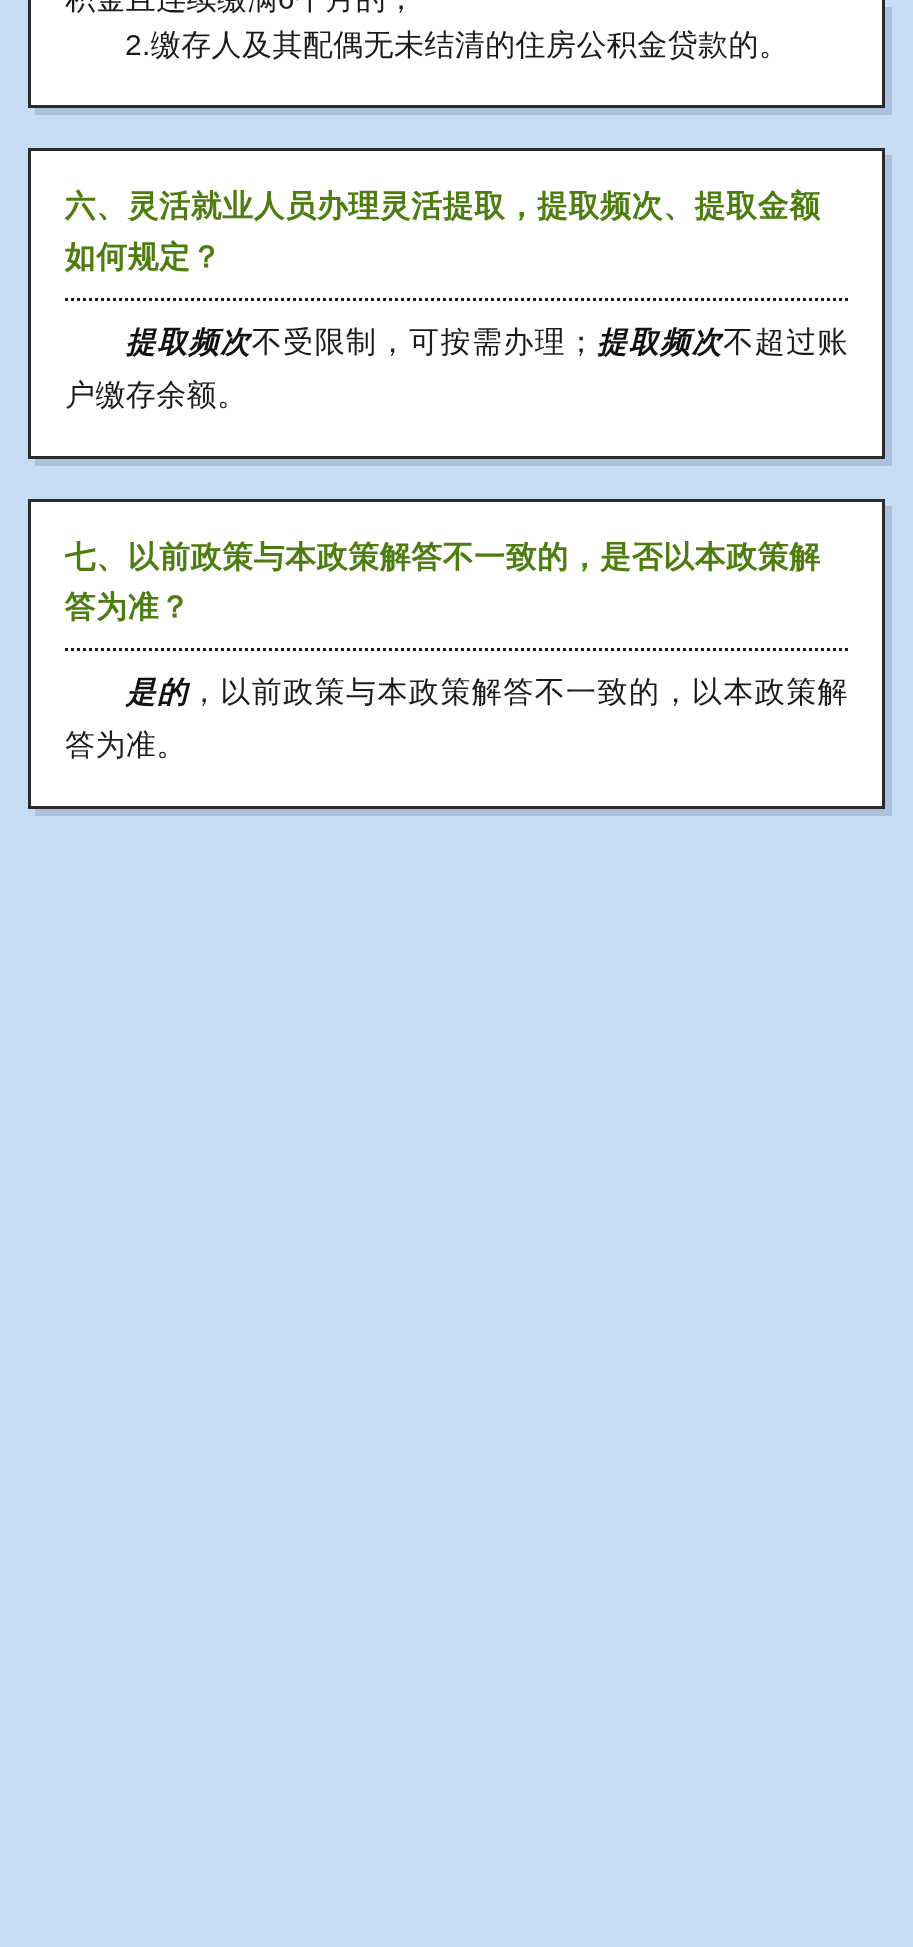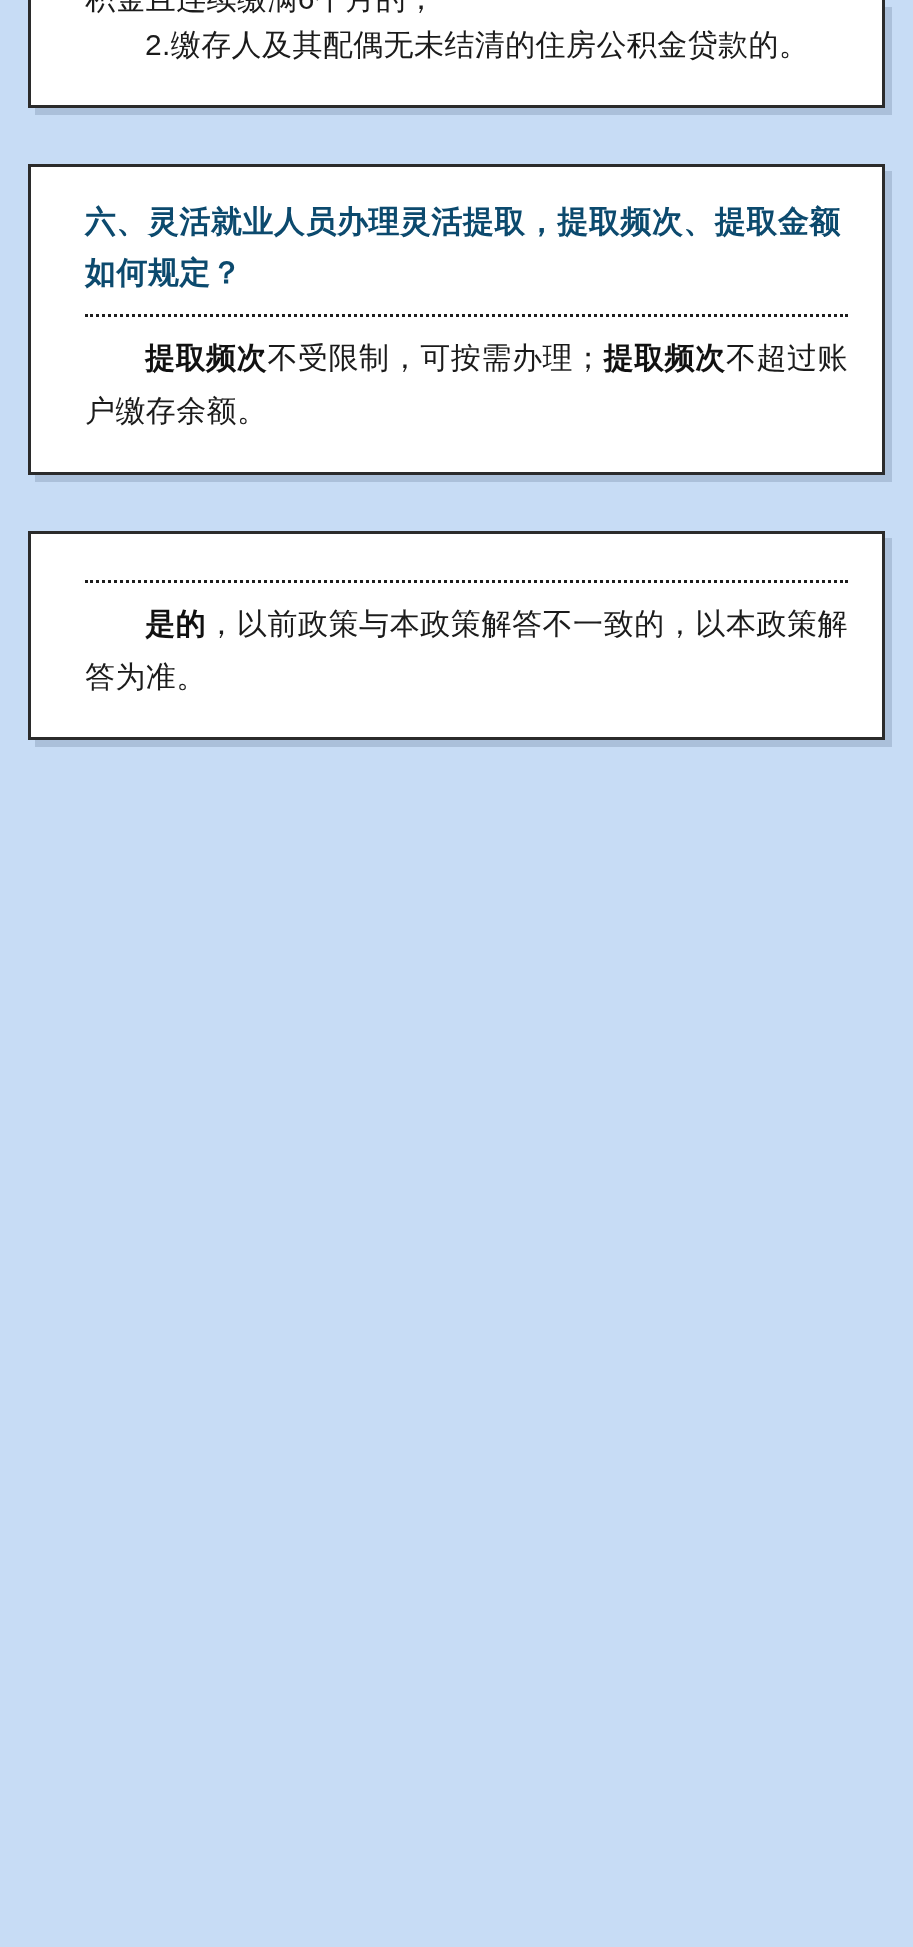--- a/index.html
+++ b/index.html
@@ -16,33 +16,33 @@
     min-height: 1947px;
     background: #c7dcf5;
     box-sizing: border-box;
     padding: 0 28px;
     position: relative;
   }
   .card {
     background: #ffffff;
     border: 3px solid #2b2b2b;
     box-sizing: border-box;
-    padding: 30px 34px 34px 54px;
-    margin-bottom: 56px;
+    padding: 30px 34px 34px 34px;
+    margin-bottom: 40px;
     box-shadow: 7px 7px 0 rgba(120,140,170,0.35);
   }
   .card.clipped-top {
     border-top: none;
     padding-top: 0;
     margin-top: 0;
   }
   .q-title {
     font-size: 31px;
     font-weight: bold;
-    color: #0c4a6e;
+    color: #4d7c0f;
     line-height: 1.62;
     letter-spacing: 0.5px;
     margin: 0;
   }
   .divider {
     border: none;
     border-top: 3px dotted #1d1d1d;
     margin: 16px 0 14px 0;
     height: 0;
   }
@@ -55,20 +55,21 @@
     text-align: justify;
     text-justify: inter-ideograph;
   }
   .answer .indent {
     display: inline-block;
     width: 2em;
   }
   .answer b {
     font-weight: bold;
     color: #111111;
+    font-style: italic;
   }
   .clip-line {
     font-size: 30px;
     color: #1b1b1b;
     line-height: 1.78;
     letter-spacing: 0.4px;
     margin: 0;
     overflow: hidden;
     height: 18px;
     position: relative;
@@ -93,18 +94,19 @@
     </p>
   </div>
 
   <div class="card">
     <h2 class="q-title">六、灵活就业人员办理灵活提取，提取频次、提取金额如何规定？</h2>
     <hr class="divider">
     <p class="answer"><span class="indent"></span><b>提取频次</b>不受限制，可按需办理；<b>提取频次</b>不超过账户缴存余额。</p>
   </div>
 
   <div class="card">
+    <h2 class="q-title">七、以前政策与本政策解答不一致的，是否以本政策解答为准？</h2>
     <hr class="divider">
     <p class="answer"><span class="indent"></span><b>是的</b>，以前政策与本政策解答不一致的，以本政策解答为准。</p>
   </div>
 
 
 </div>
 
 </body></html>

